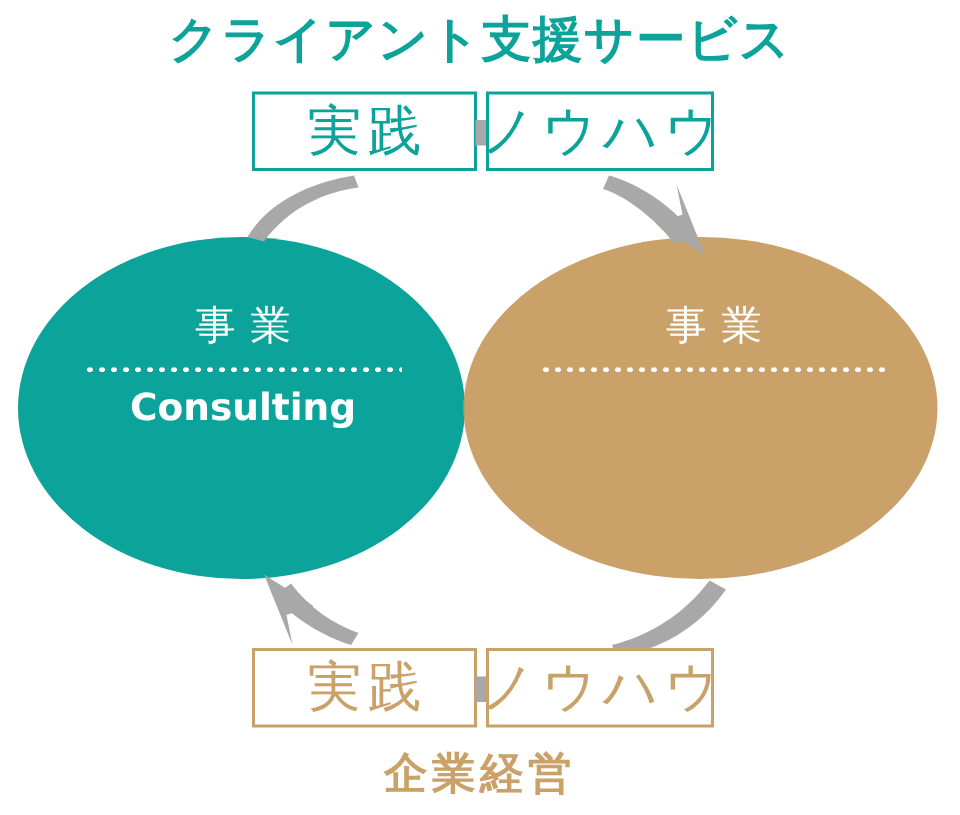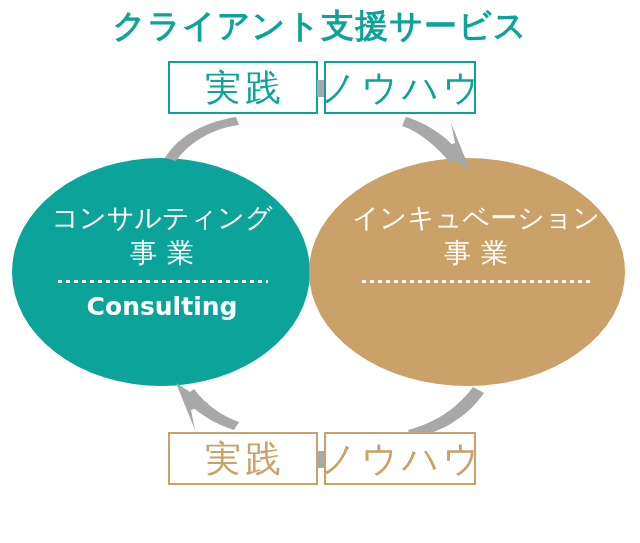--- a/index.html
+++ b/index.html
@@ -158,32 +158,31 @@
 
   <div class="heading" id="title-top">クライアント支援サービス</div>
 
   <div class="label-box teal" id="box-top-left">実践</div>
 
   <div class="connector" id="connector-top"></div>
 
   <div class="label-box teal" id="box-top-right">ノウハウ</div>
 
   <div class="ellipse-text" id="text-left">
-    <div class="jp">コンサルティング</div>
     <div class="jp l2">事業</div>
     <div class="dotline"></div>
     <div class="en">Consulting</div>
   </div>
 
   <div class="ellipse-text" id="text-right">
-    <div class="jp">インキュベーション</div>
     <div class="jp l2">事業</div>
     <div class="dotline"></div>
   </div>
 
   <div class="label-box gold" id="box-bottom-left">実践</div>
 
   <div class="connector" id="connector-bottom"></div>
 
   <div class="label-box gold" id="box-bottom-right">ノウハウ</div>
 
+  <div class="heading" id="title-bottom">企業経営</div>
 
 </div>
 
 </body></html>

